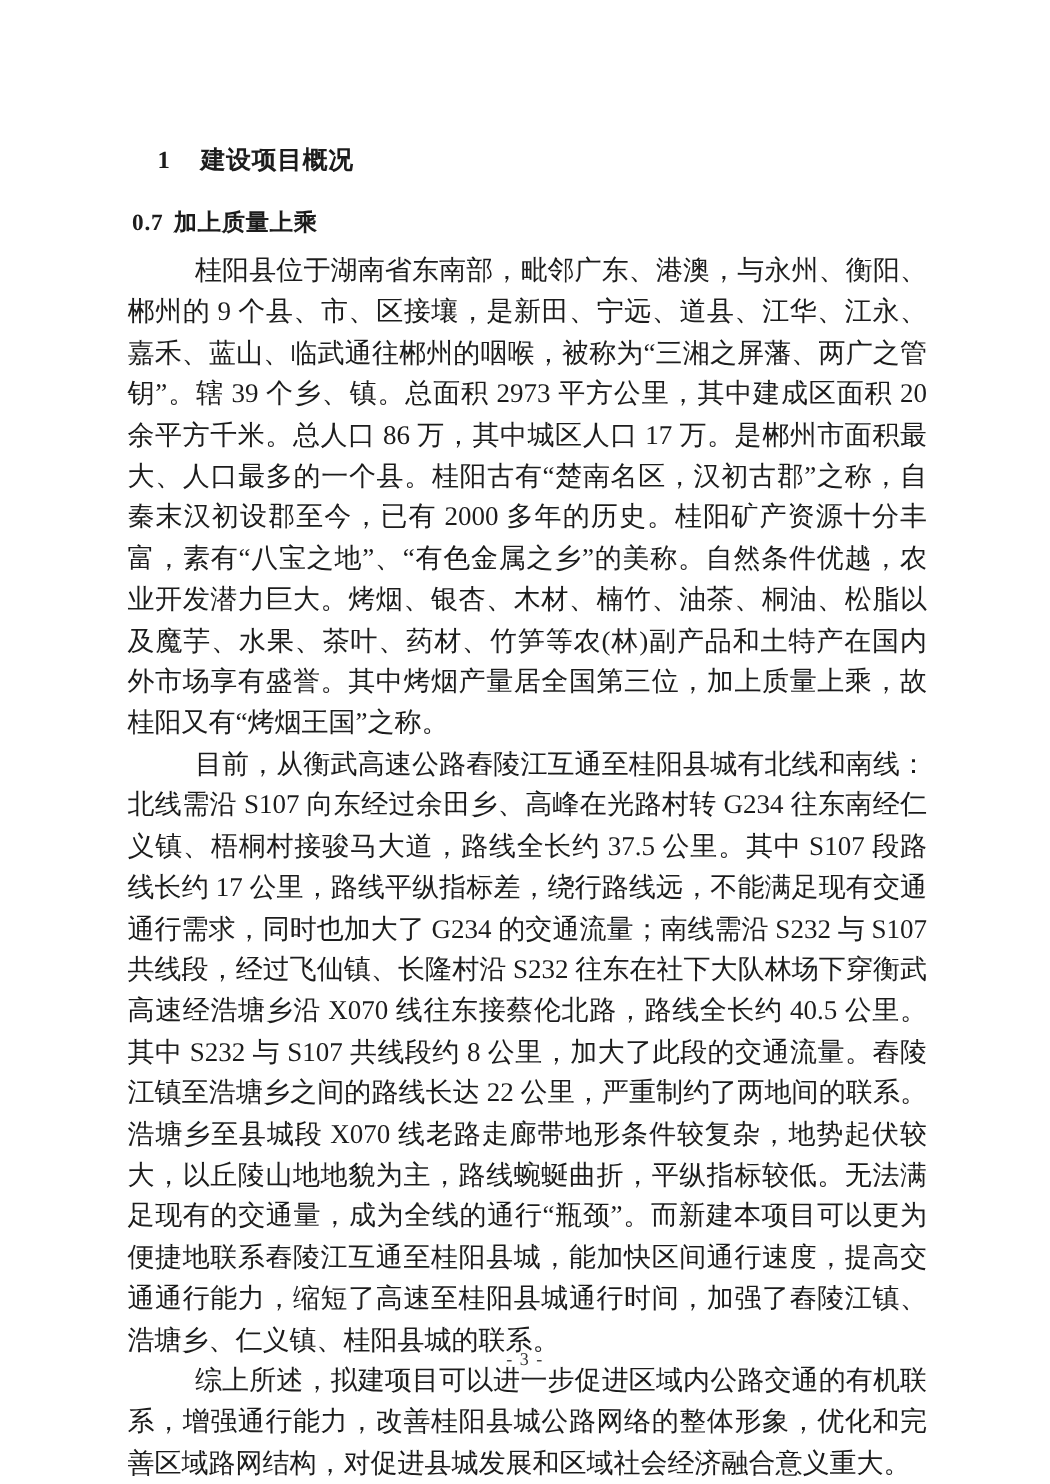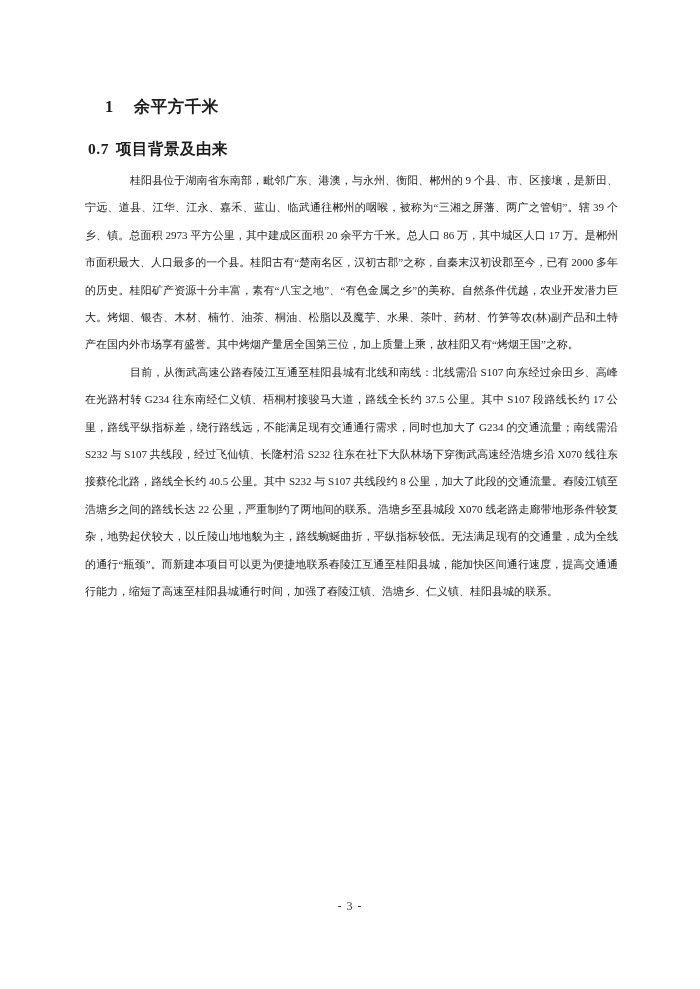--- a/index.html
+++ b/index.html
@@ -44,21 +44,21 @@
   }
   .h2 .num {
     display: inline-block;
     margin-right: 7px;
   }
   .body-text {
     margin-top: 8px;
   }
   .body-text p {
     margin: 0;
-    font-size: 11px;
+    font-size: 18px;
     line-height: 27.4px;
     text-align: justify;
     text-justify: inter-ideograph;
     text-indent: 45px;
   }
   .page-num {
     position: absolute;
     left: 0;
     right: 0;
     top: 899px;
@@ -68,28 +68,29 @@
     letter-spacing: 1px;
   }
 </style>
 </head>
 <body>
 
 <div class="page">
   <div class="content">
 
     <div class="h1">
-      <span class="num">1</span><span>余平方千米</span>
+      <span class="num">1</span><span>建设项目概况</span>
     </div>
 
     <div class="h2">
-      <span class="num">0.7</span><span>项目背景及由来</span>
+      <span class="num">0.7</span><span>加上质量上乘</span>
     </div>
 
     <div class="body-text">
       <p>桂阳县位于湖南省东南部，毗邻广东、港澳，与永州、衡阳、郴州的 9 个县、市、区接壤，是新田、宁远、道县、江华、江永、嘉禾、蓝山、临武通往郴州的咽喉，被称为“三湘之屏藩、两广之管钥”。辖 39 个乡、镇。总面积 2973 平方公里，其中建成区面积 20 余平方千米。总人口 86 万，其中城区人口 17 万。是郴州市面积最大、人口最多的一个县。桂阳古有“楚南名区，汉初古郡”之称，自秦末汉初设郡至今，已有 2000 多年的历史。桂阳矿产资源十分丰富，素有“八宝之地”、“有色金属之乡”的美称。自然条件优越，农业开发潜力巨大。烤烟、银杏、木材、楠竹、油茶、桐油、松脂以及魔芋、水果、茶叶、药材、竹笋等农(林)副产品和土特产在国内外市场享有盛誉。其中烤烟产量居全国第三位，加上质量上乘，故桂阳又有“烤烟王国”之称。</p>
       <p>目前，从衡武高速公路舂陵江互通至桂阳县城有北线和南线：北线需沿 S107 向东经过余田乡、高峰在光路村转 G234 往东南经仁义镇、梧桐村接骏马大道，路线全长约 37.5 公里。其中 S107 段路线长约 17 公里，路线平纵指标差，绕行路线远，不能满足现有交通通行需求，同时也加大了 G234 的交通流量；南线需沿 S232 与 S107 共线段，经过飞仙镇、长隆村沿 S232 往东在社下大队林场下穿衡武高速经浩塘乡沿 X070 线往东接蔡伦北路，路线全长约 40.5 公里。其中 S232 与 S107 共线段约 8 公里，加大了此段的交通流量。舂陵江镇至浩塘乡之间的路线长达 22 公里，严重制约了两地间的联系。浩塘乡至县城段 X070 线老路走廊带地形条件较复杂，地势起伏较大，以丘陵山地地貌为主，路线蜿蜒曲折，平纵指标较低。无法满足现有的交通量，成为全线的通行“瓶颈”。而新建本项目可以更为便捷地联系舂陵江互通至桂阳县城，能加快区间通行速度，提高交通通行能力，缩短了高速至桂阳县城通行时间，加强了舂陵江镇、浩塘乡、仁义镇、桂阳县城的联系。</p>
+      <p>综上所述，拟建项目可以进一步促进区域内公路交通的有机联系，增强通行能力，改善桂阳县城公路网络的整体形象，优化和完善区域路网结构，对促进县城发展和区域社会经济融合意义重大。</p>
     </div>
 
   </div>
 
   <div class="page-num">- 3 -</div>
 </div>
 
 </body></html>

